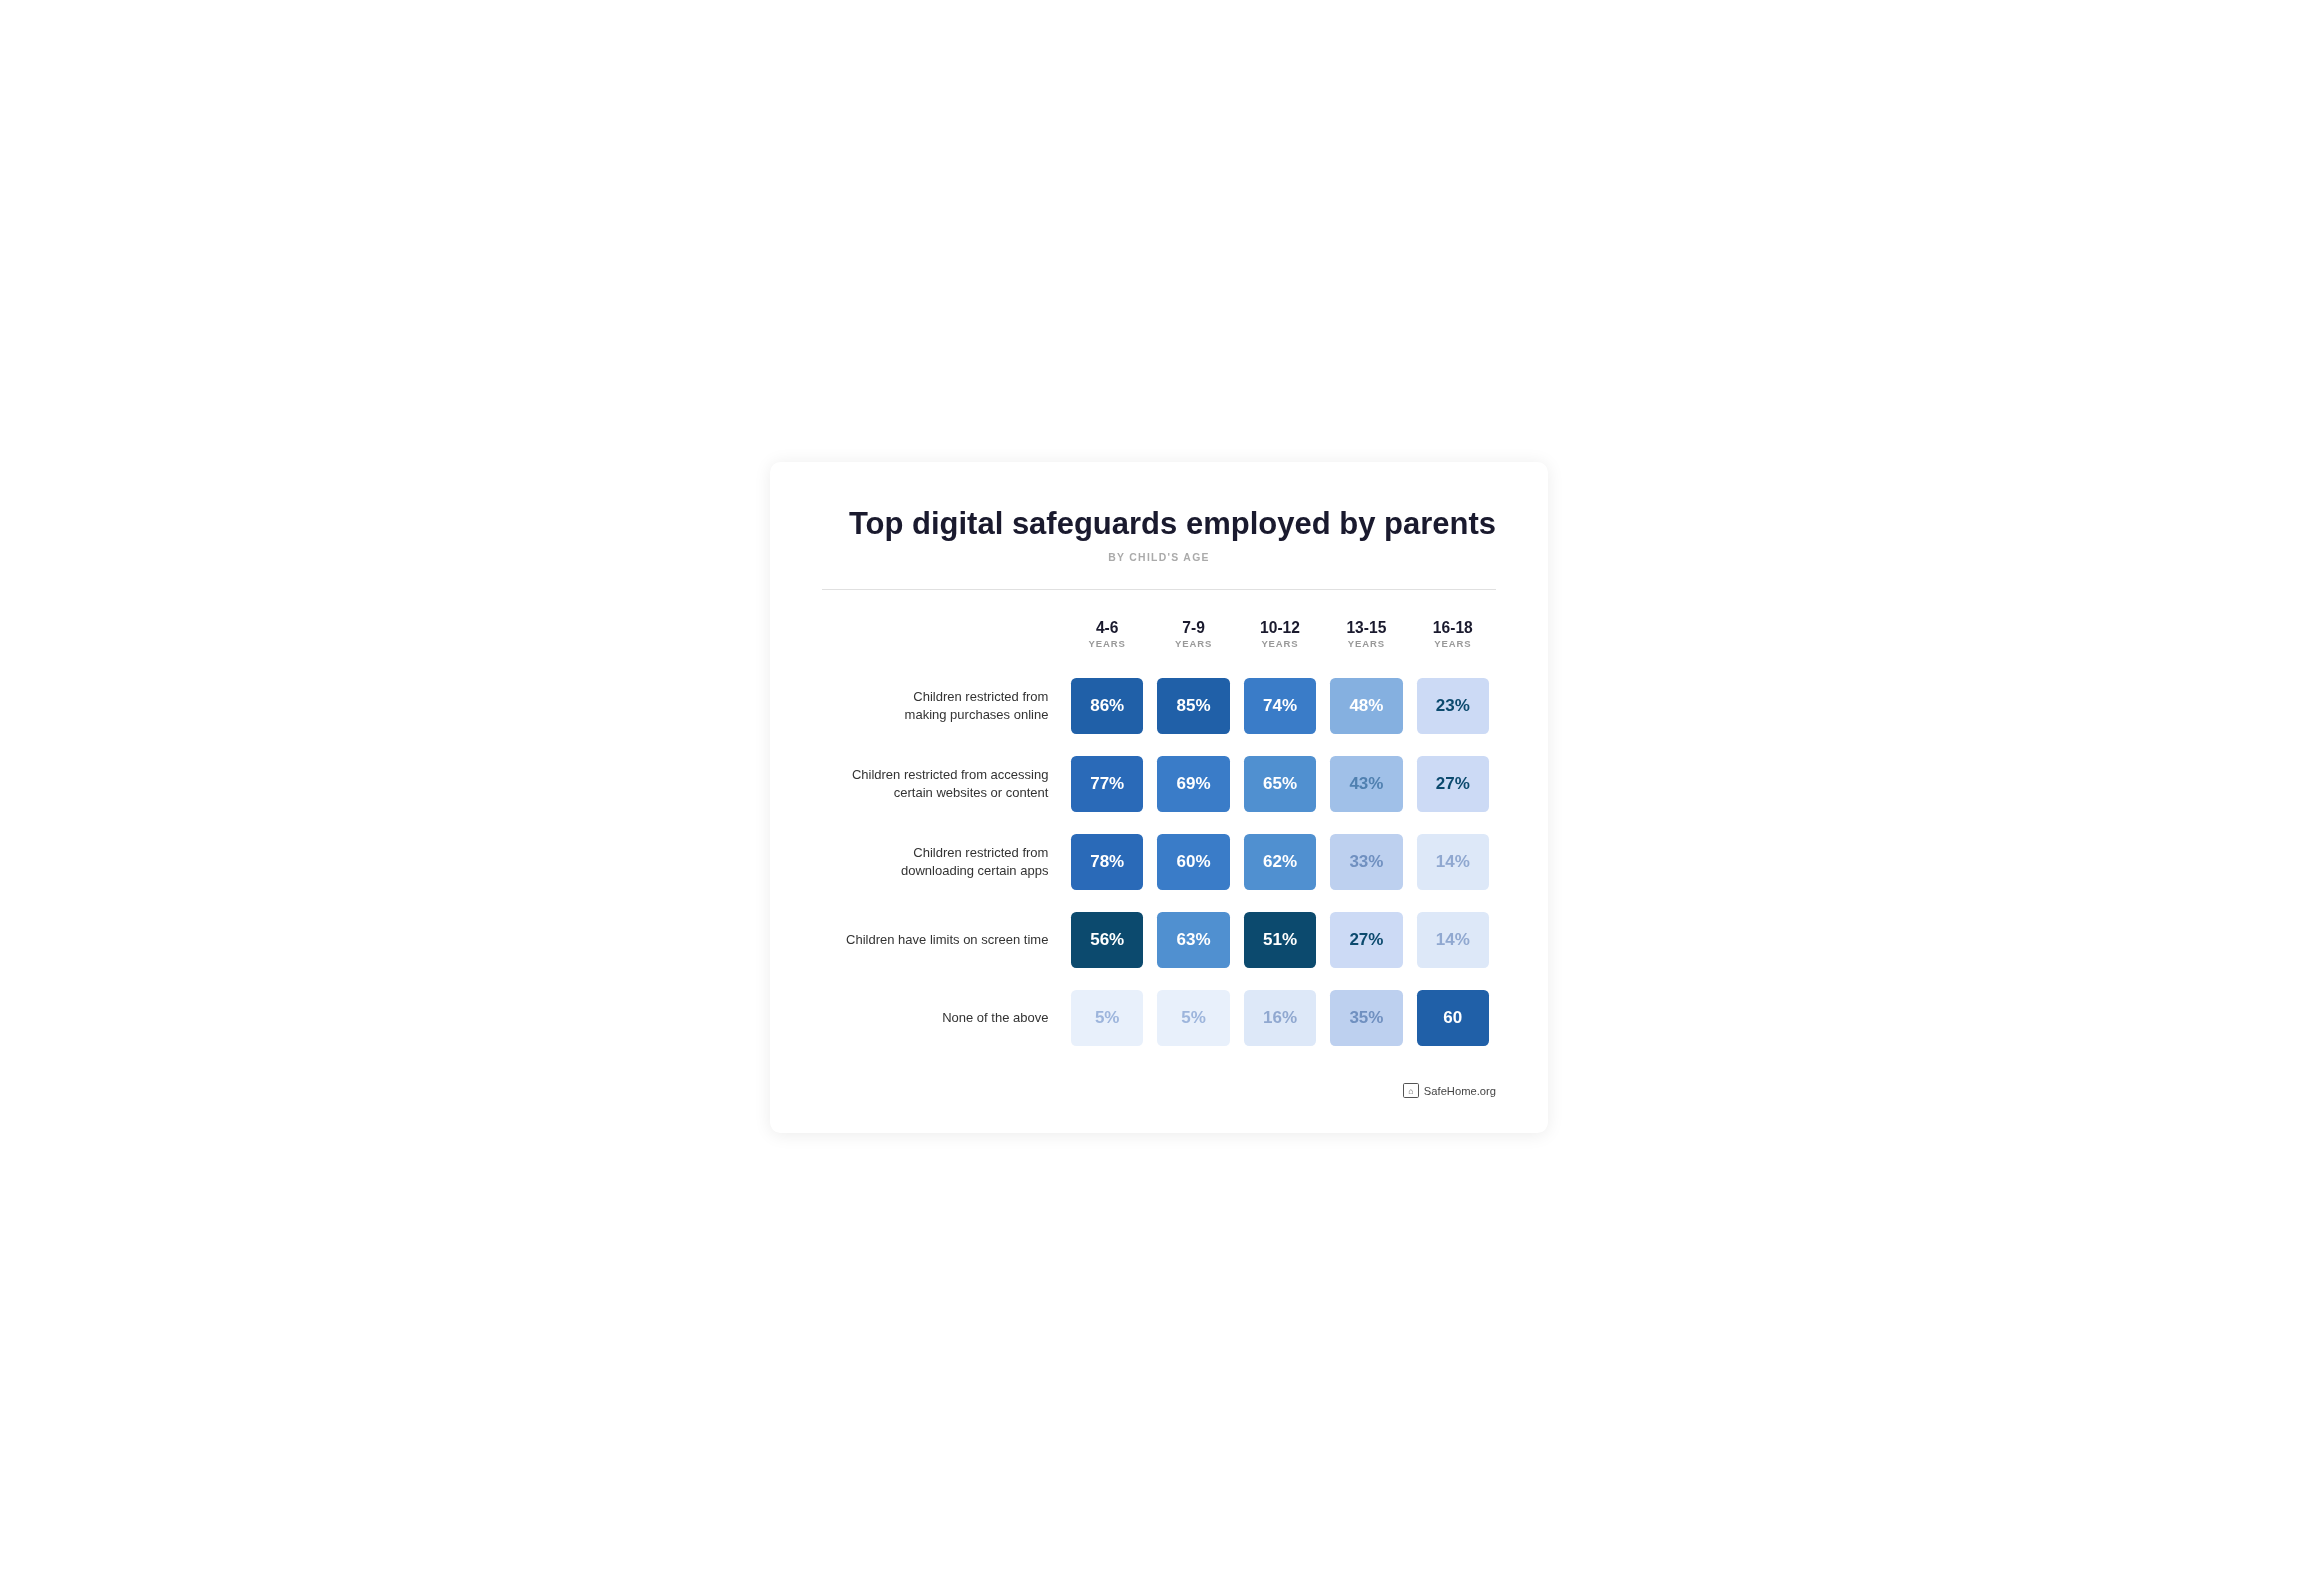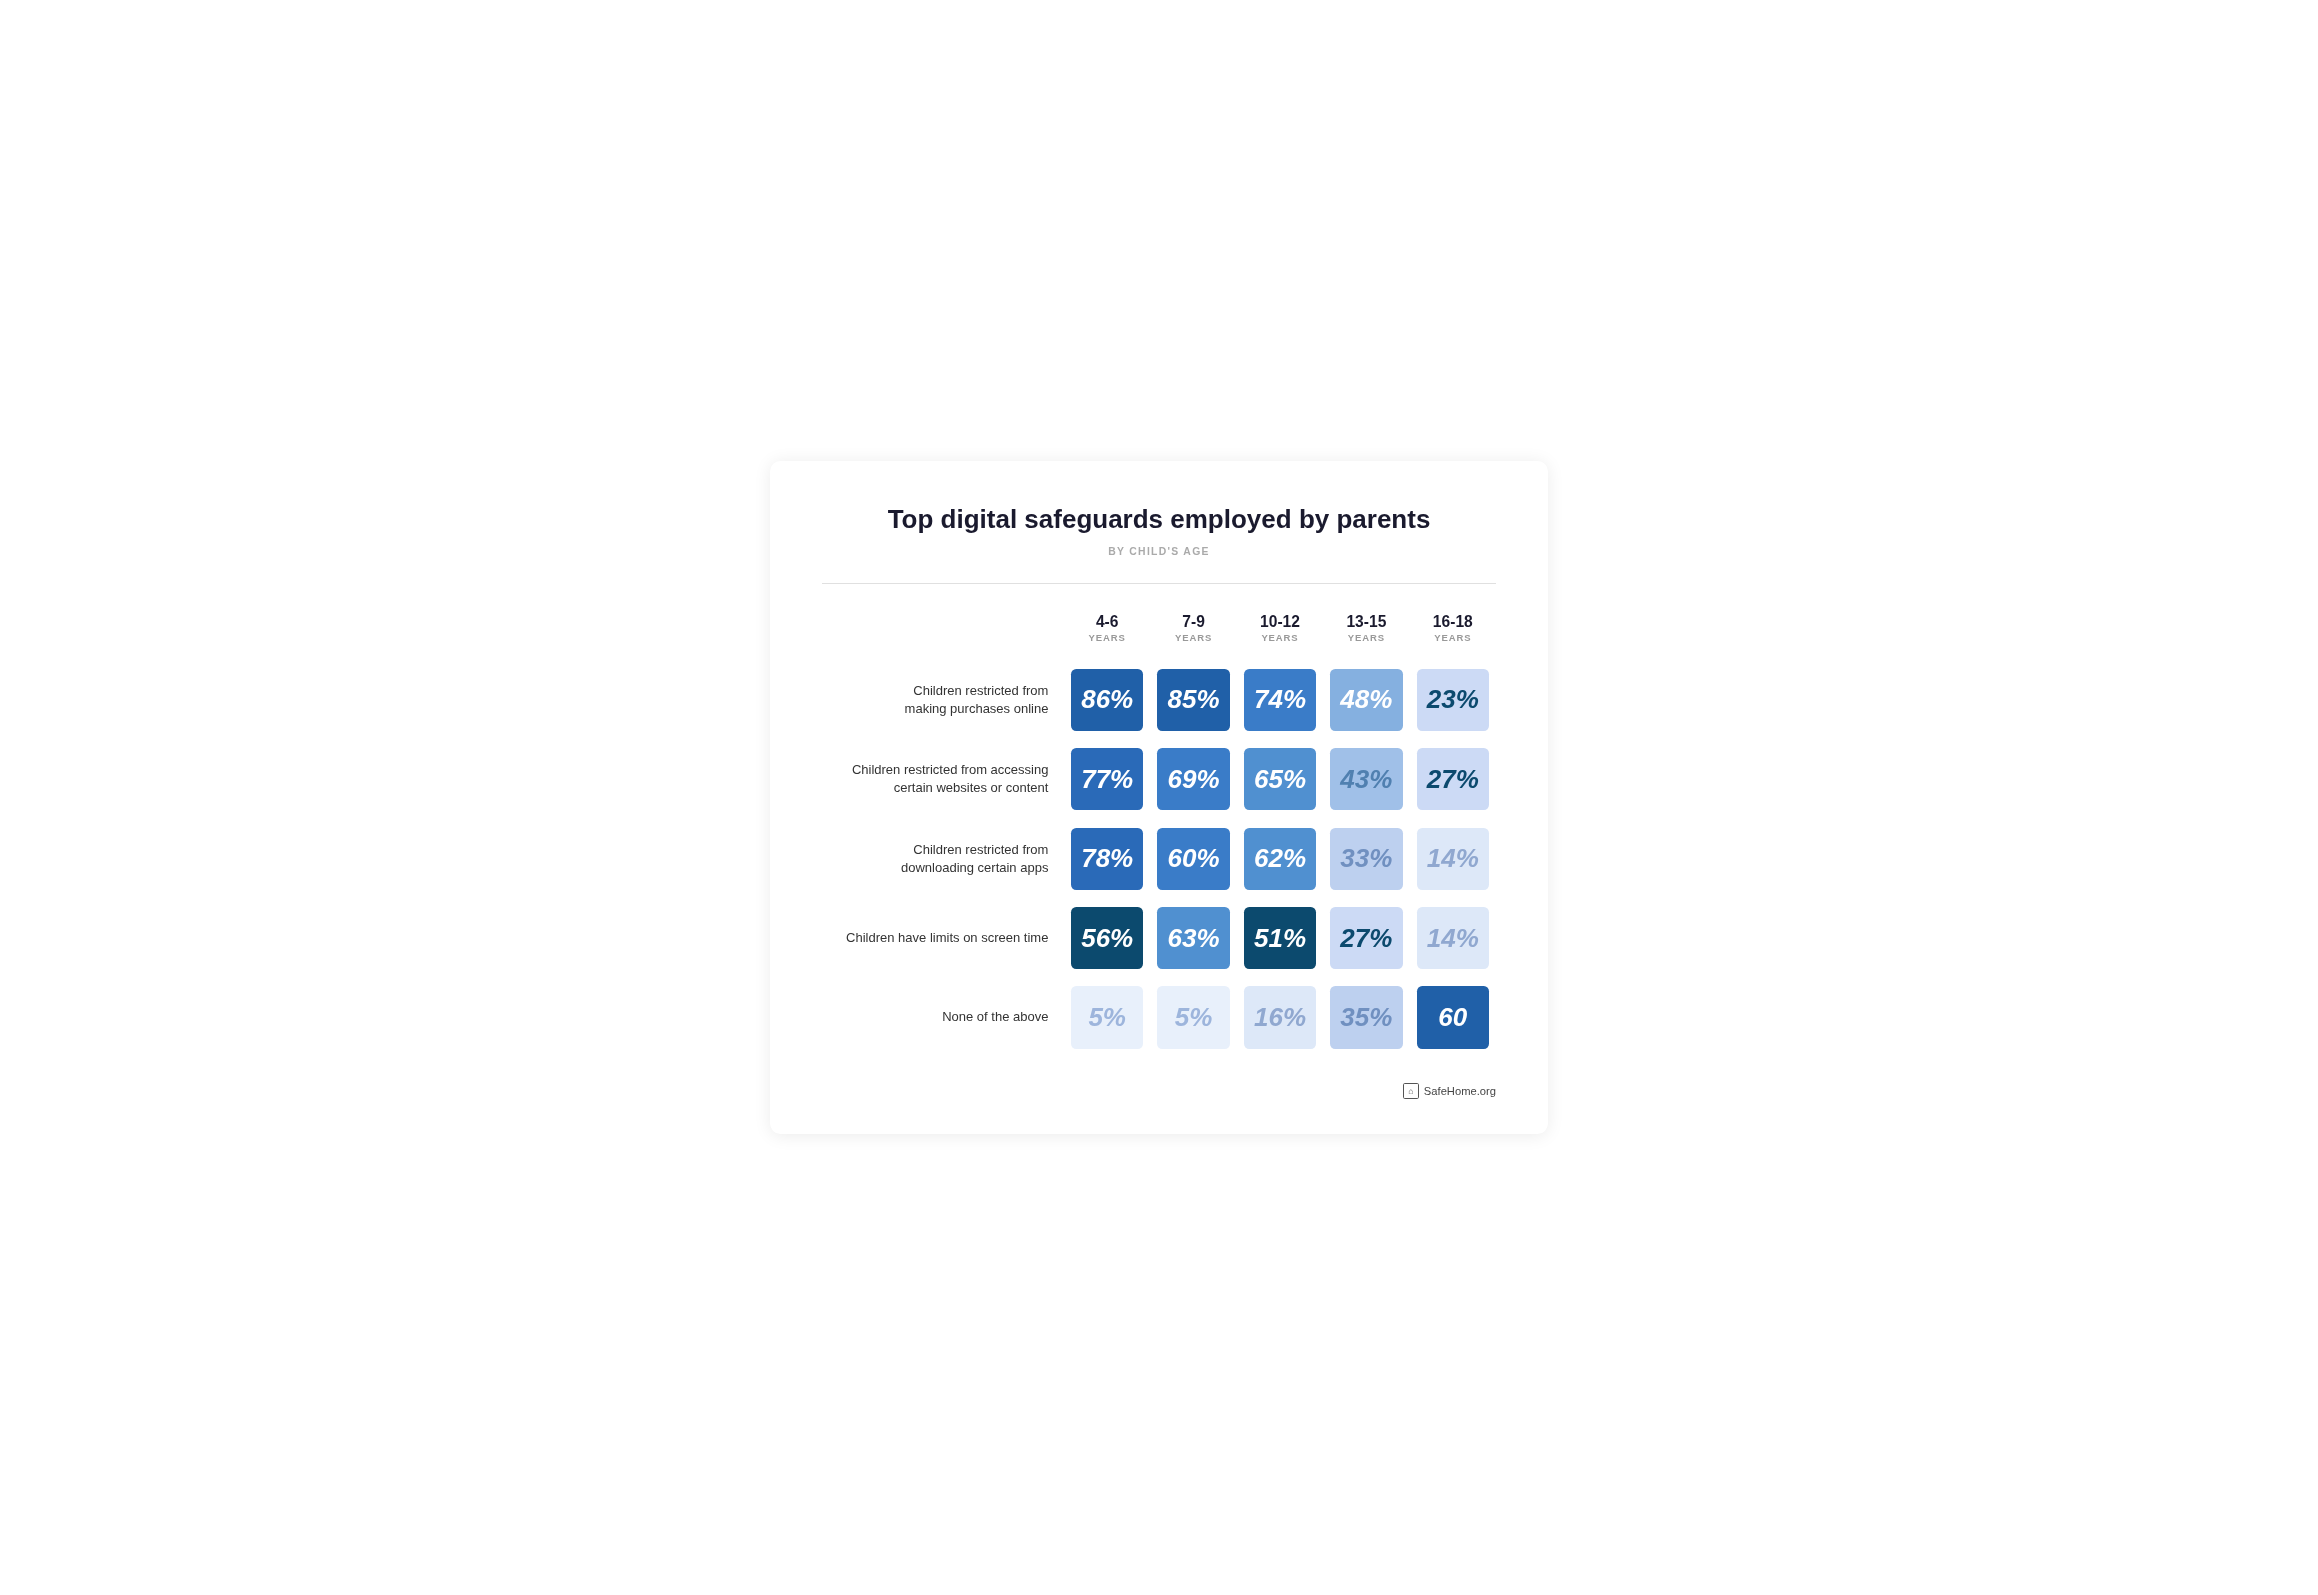--- a/index.html
+++ b/index.html
@@ -22,24 +22,24 @@
       background: #ffffff;
       border-radius: 10.4px;
       box-shadow: 0 1.7px 17.3px rgba(0,0,0,0.08);
       padding: 43px 52px 35px 52px;
       max-width: 778px;
       width: 100%;
       position: relative;
     }
 
     .title {
-      font-size: 26px;
+      font-size: 31px;
       font-weight: 800;
       color: #1a1a2e;
-      text-align: center;
+      text-align: right;
       line-height: 1.2;
       margin-bottom: 10.4px;
     }
 
     .subtitle {
       font-size: 10.4px;
       font-weight: 600;
       color: #aaaaaa;
       text-align: center;
       letter-spacing: 1.3px;
@@ -105,28 +105,27 @@
       display: flex;
       align-items: center;
       justify-content: center;
     }
 
     .data-box {
       width: 100%;
       border-radius: 5.2px;
       padding: 15.6px 7px;
       text-align: center;
-      font-size: 26px;
+      font-size: 17px;
       font-weight: 700;
       color: #ffffff;
       min-height: 56px;
       display: flex;
       align-items: center;
       justify-content: center;
-      font-style: italic;
     }
 
     
     .level-1 { background-color: #2060a8; } 
     .level-2 { background-color: #2a6ab8; }
     .level-3 { background-color: #3a7cc8; }
     .level-4 { background-color: #5090d0; }
     .level-5 { background-color: #0c4a6e; }
     .level-6 { background-color: #85b0e0; }
     .level-7 { background-color: #a0c0e8; color: #5080b0; }

